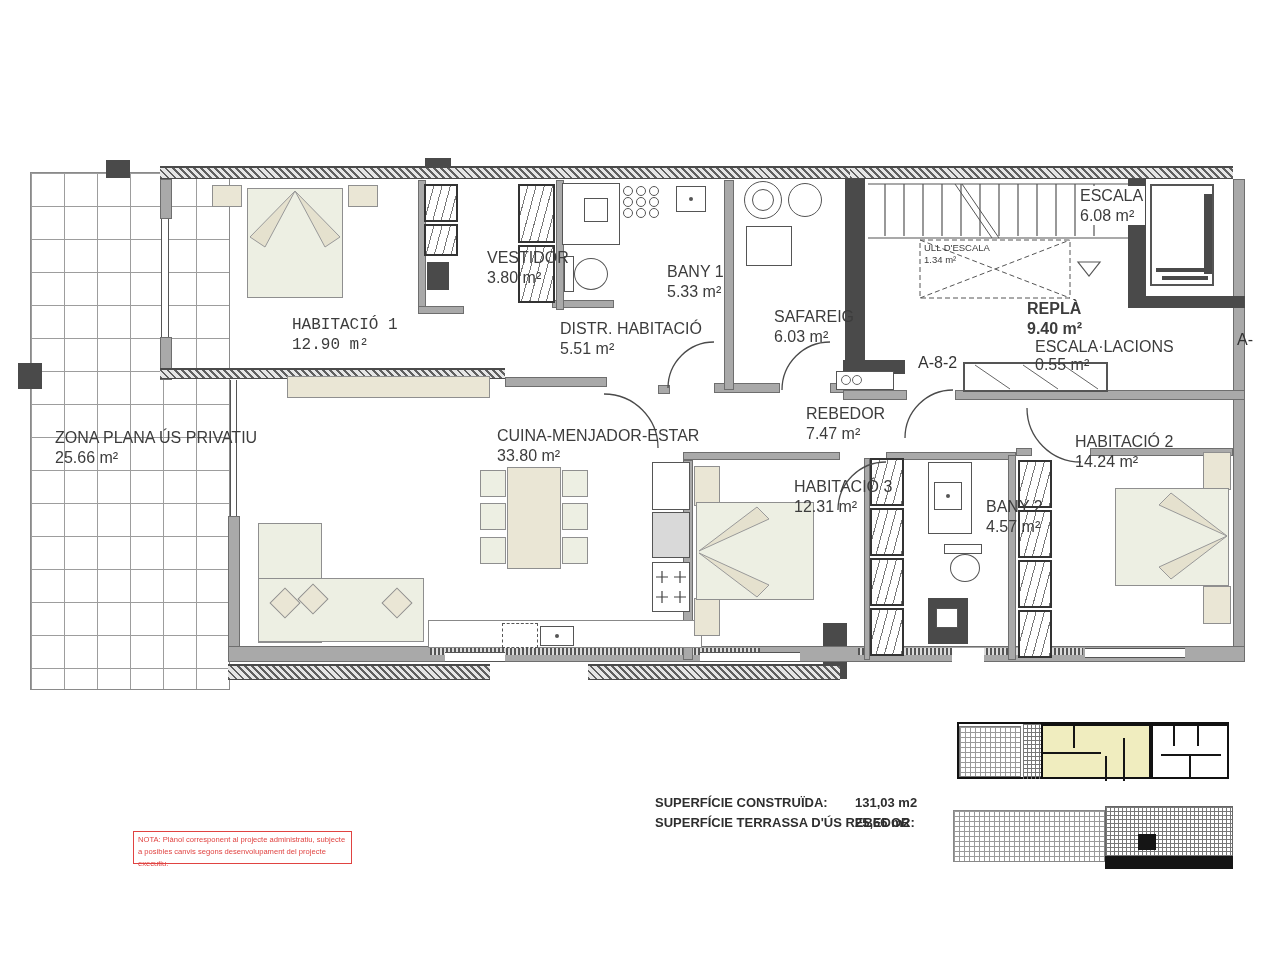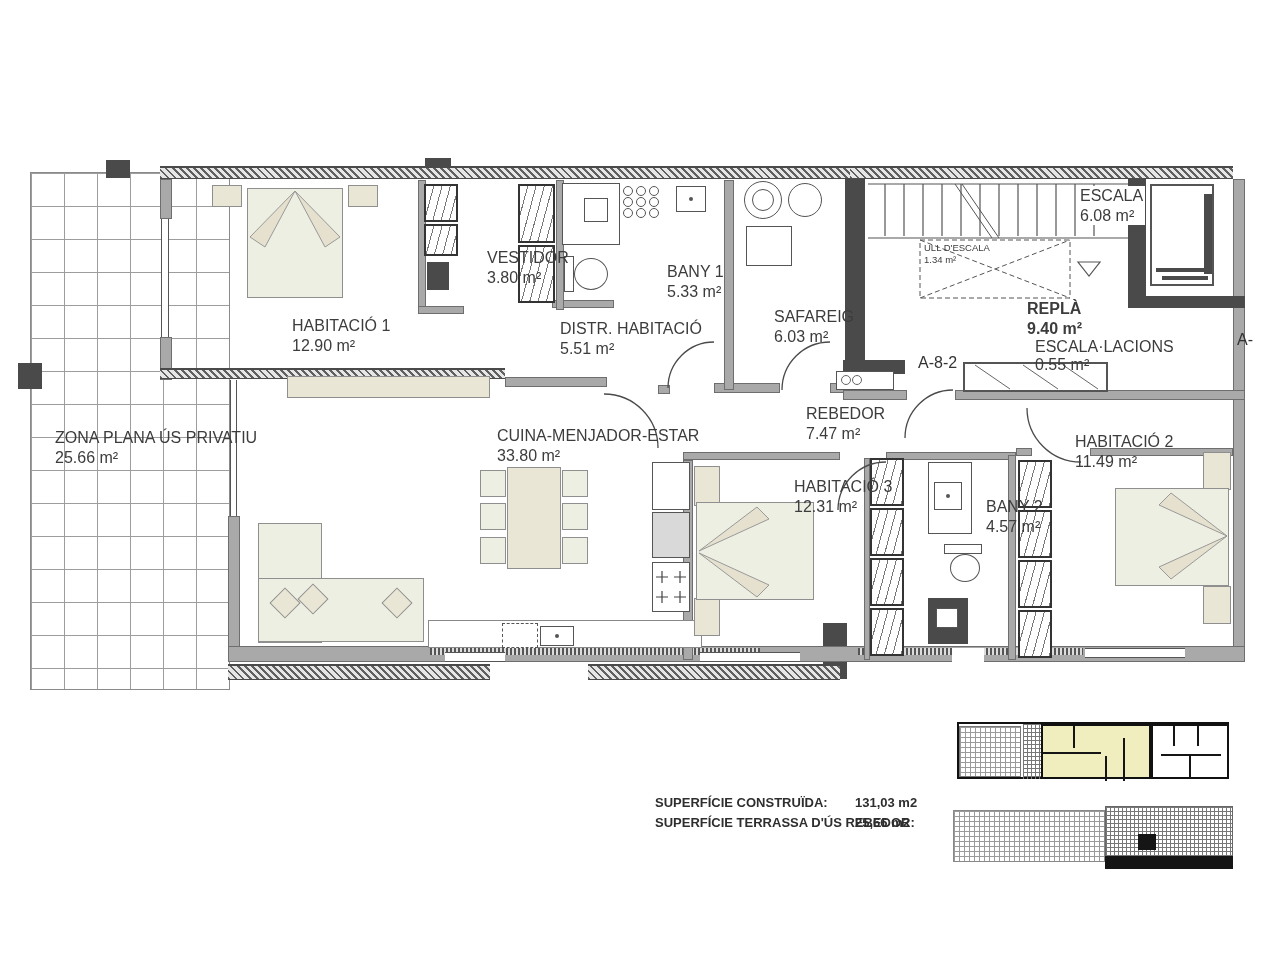--- a/index.html
+++ b/index.html
@@ -225,21 +225,21 @@
         <circle cx="654" cy="213" r="4.5"></circle>
     </g>
 
     <g stroke="#666" stroke-width="1" fill="none">
       <path d="M975 365 L1010 389 M1023 365 L1058 389 M1063 365 L1098 389"></path>
       <circle cx="846" cy="380" r="4.5"></circle>
         <circle cx="857" cy="380" r="4.5"></circle>
     </g>
   </svg>
 
-  <div class="rlabel" style="left:292px;top:316px;">
+  <div class="rlabel" style="left:292px;top:316px;font-family:Liberation Mono, monospace;">
     <span class="nm">HABITACIÓ 1</span>
     <span class="ar">12.90 m²</span>
   </div>
   <div class="rlabel" style="left:487px;top:248px;">
     <span class="nm">VESTIDOR</span>
     <span class="ar">3.80 m²</span>
   </div>
   <div class="rlabel" style="left:667px;top:262px;">
     <span class="nm">BANY 1</span>
     <span class="ar">5.33 m²</span>
@@ -279,35 +279,39 @@
   <div class="rlabel" style="left:794px;top:477px;">
     <span class="nm">HABITACIÓ 3</span>
     <span class="ar">12.31 m²</span>
   </div>
   <div class="rlabel" style="left:986px;top:497px;">
     <span class="nm">BANY 2</span>
     <span class="ar">4.57 m²</span>
   </div>
   <div class="rlabel" style="left:1075px;top:432px;">
     <span class="nm">HABITACIÓ 2</span>
-    <span class="ar">11.49 m²</span>
+    <span class="ar">14.24 m²</span>
   </div>
   <div class="rlabel" style="left:55px;top:428px;">
     <span class="nm">ZONA PLANA ÚS PRIVATIU</span>
     <span class="ar">25.66 m²</span>
   </div>
 
   <div class="marker" style="left:918px;top:354px;">A-8-2</div>
   <div class="marker" style="left:1237px;top:331px;width:43px;overflow:hidden;">A-</div>
 
   <div class="summ" style="left:655px;top:795px;">SUPERFÍCIE CONSTRUÏDA:</div>
   <div class="summ" style="left:855px;top:795px;">131,03 m2</div>
   <div class="summ" style="left:655px;top:815px;">SUPERFÍCIE TERRASSA D'ÚS REBEDOR:</div>
   <div class="summ" style="left:855px;top:815px;">25,66 m2</div>
 
+  <div class="noteBox">
+    <span>NOTA: Plànol corresponent al projecte administratiu, subjecte</span><br>
+    <span>a posibles canvis segons desenvolupament del projecte executiu.</span>
+  </div>
 
   <div class="kp" style="left:957px;top:722px;width:272px;height:57px;border:2px solid #111;background:#fff;">
     <div class="kp grid5" style="left:0;top:2px;width:62px;height:51px;border:1px solid #777;"></div>
     <div class="kp grid4d" style="left:64px;top:0;width:18px;height:55px;"></div>
     <div class="kp" style="left:82px;top:0;width:110px;height:55px;background:#f0edbf;border:2px solid #111;box-sizing:border-box;">
       <div class="blk" style="left:30px;top:0;width:2px;height:22px;"></div>
       <div class="blk" style="left:62px;top:30px;width:2px;height:25px;"></div>
       <div class="blk" style="left:0;top:26px;width:58px;height:2px;"></div>
       <div class="blk" style="left:80px;top:12px;width:2px;height:43px;"></div>
     </div>

